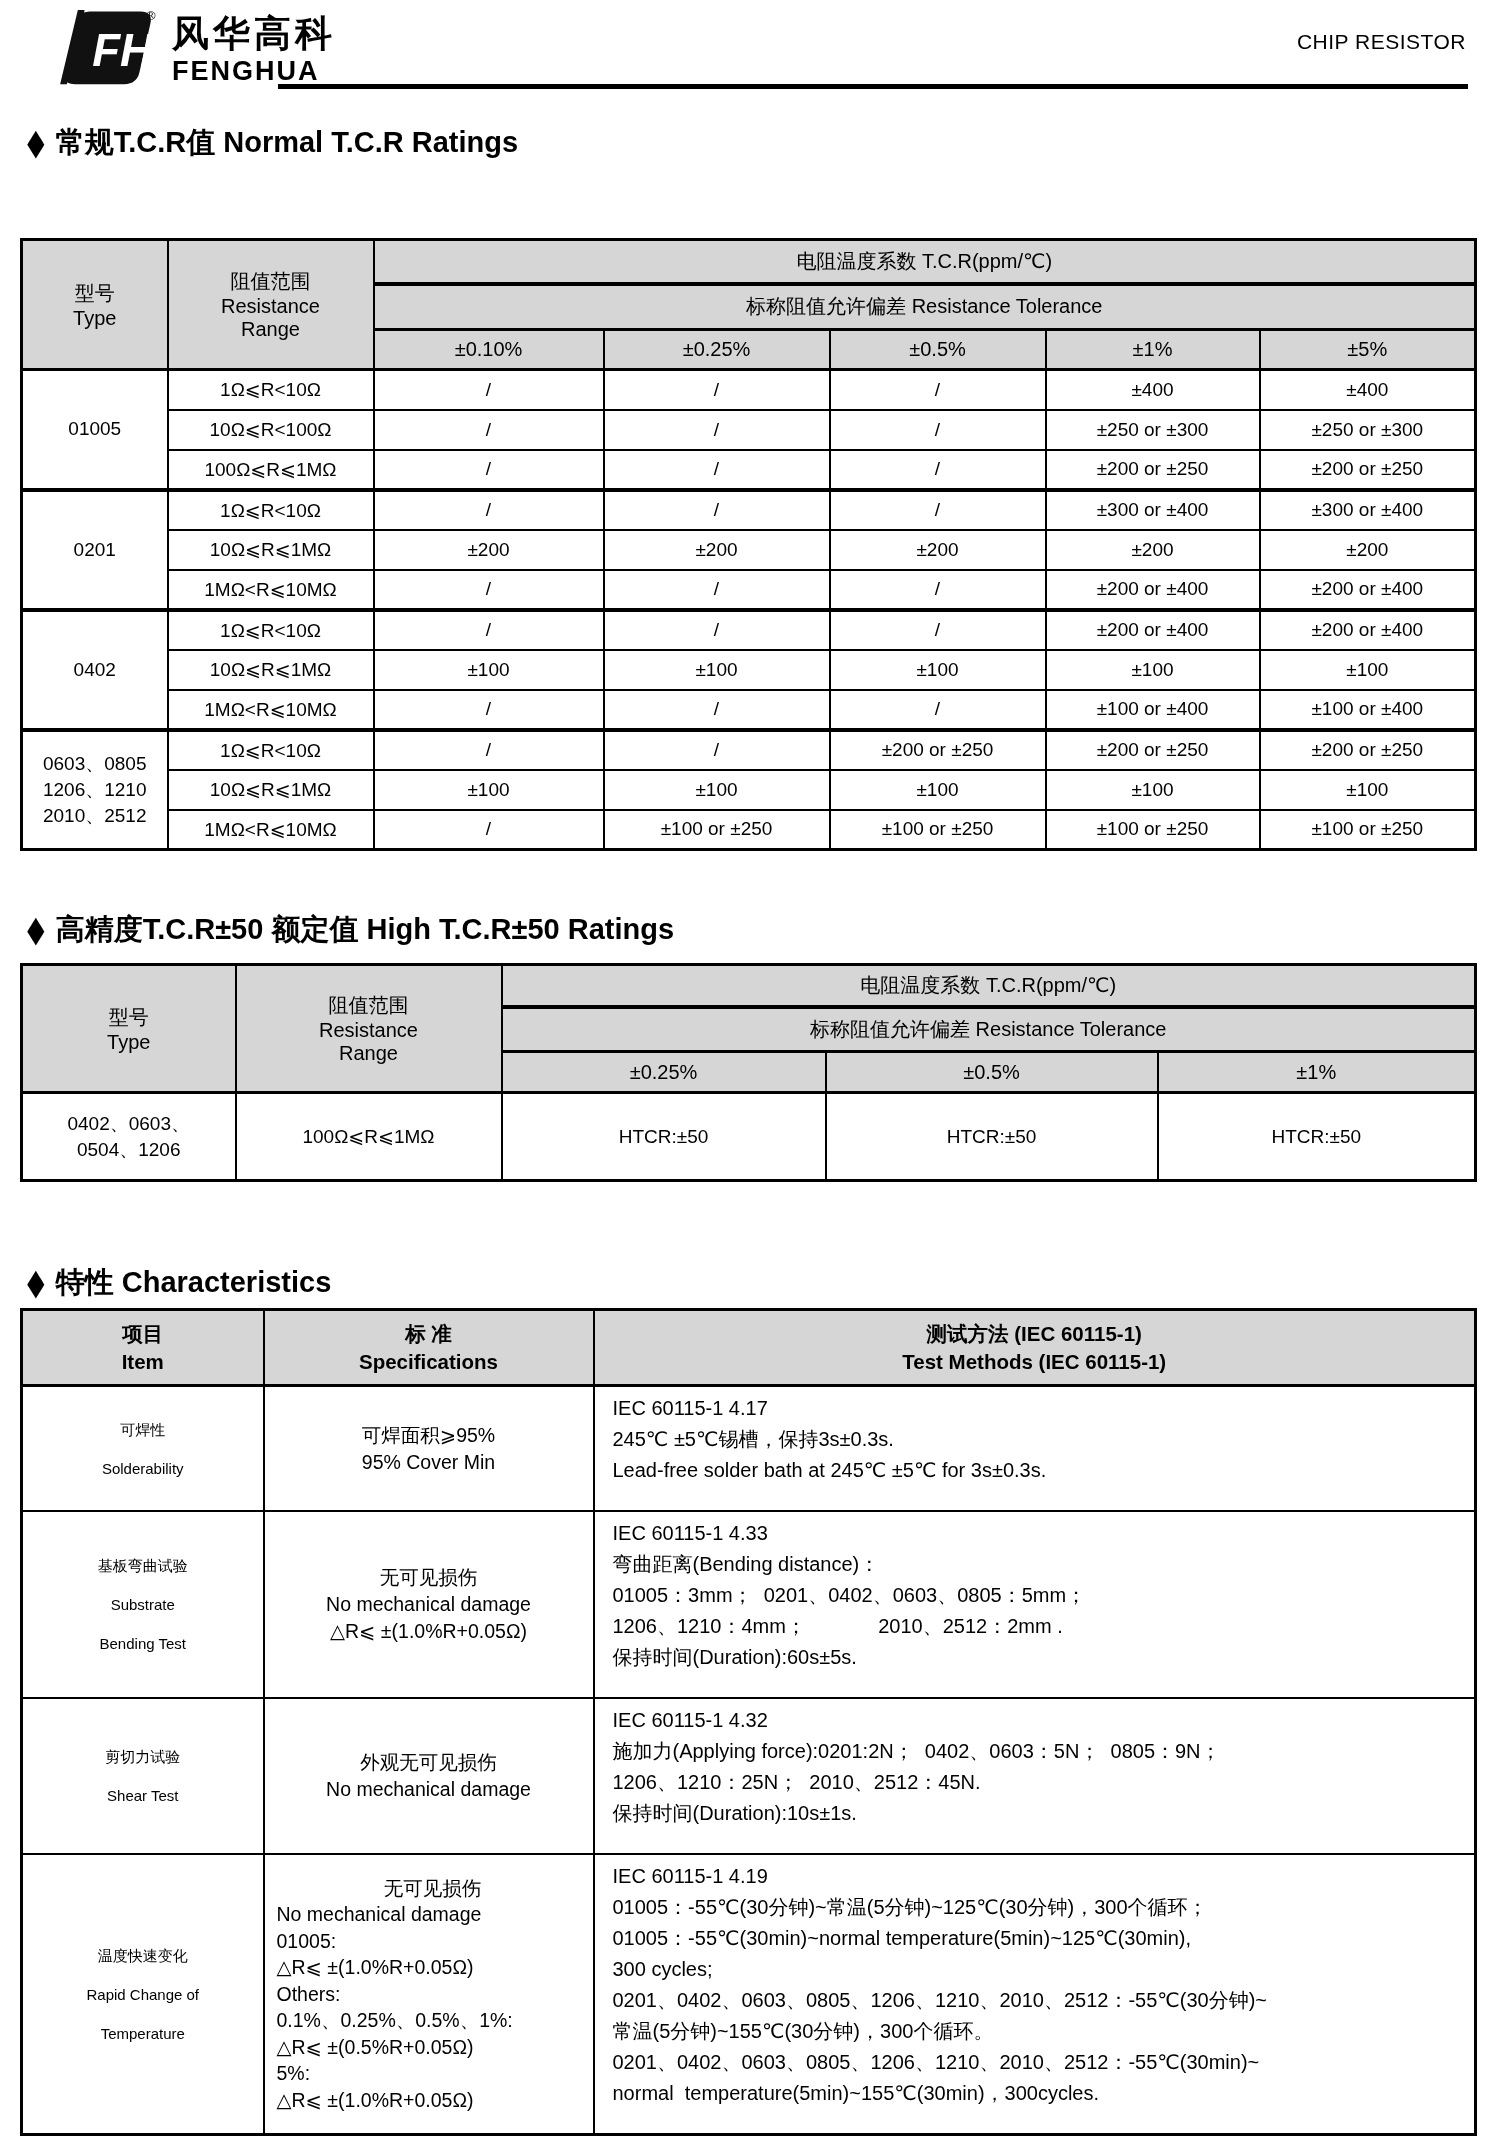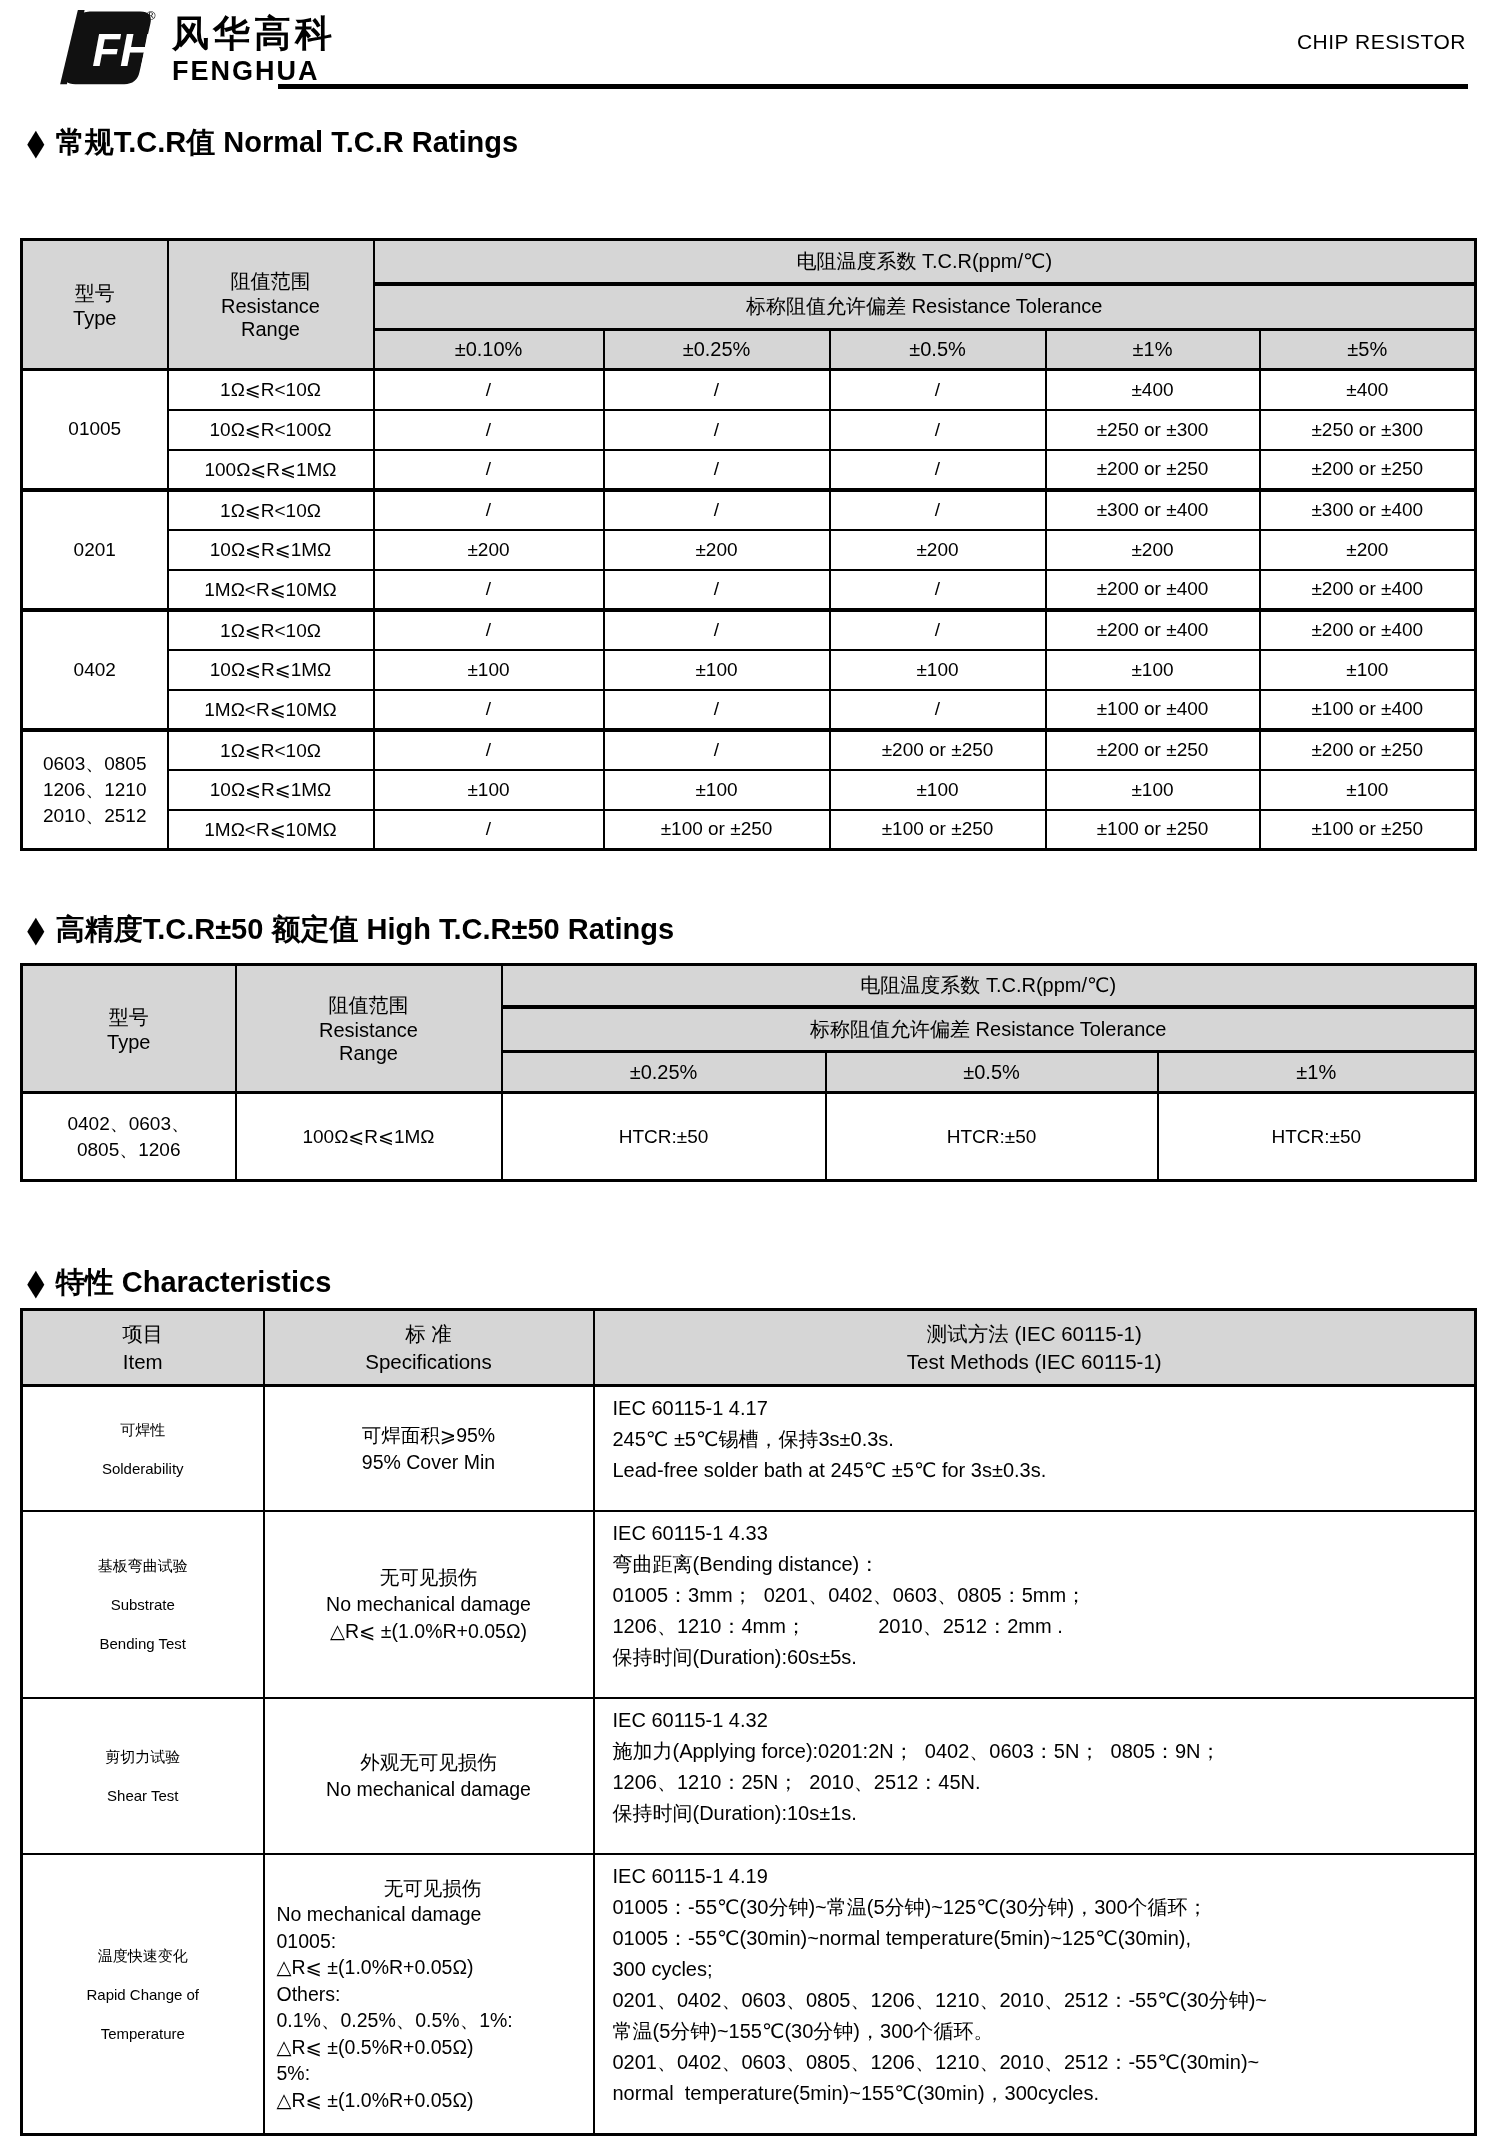--- a/index.html
+++ b/index.html
@@ -45,21 +45,21 @@
   .tbl-high tr.hr3{height:41px;}
   .tbl-high tr.data2{height:88px;}
 
   .tbl-char{margin-top:6px;}
   .tbl-char tr.c-h{height:76px;}
   .tbl-char tr.c-r1{height:112px;}
   .tbl-char tr.c-r2{height:96px;}
   .tbl-char tr.c-r3{height:176px;}
   .tbl-char tr.c-r4{height:134px;}
   .tbl-char tr.c-r5{height:258px;}
-  .tbl-char .hd{font-size:20.5px;line-height:28px;}
+  .tbl-char .hd{font-size:20.5px;line-height:28px;font-weight:bold;}
   .item-c{font-size:15px;line-height:39px;}
   .spec-c{font-size:19.5px;line-height:27px;}
   .spec-left{text-align:left;padding-left:12px;line-height:26.5px;}
   .spec-center{text-align:center;}
   .method-c{text-align:left;padding:6px 8px 24px 18px;font-size:20px;line-height:31px;vertical-align:middle;}
 </style>
 </head>
 <body>
 
 <div class="page">
@@ -249,21 +249,21 @@
     <tr class="hr2">
       <td class="hd bb3" colspan="3">标称阻值允许偏差 Resistance Tolerance</td>
     </tr>
     <tr class="hr3">
       <td class="hd bb3">±0.25%</td>
       <td class="hd bb3">±0.5%</td>
       <td class="hd bb3">±1%</td>
     </tr>
     <tr class="data2">
       <td class="pre">0402、0603、
-0805、1206</td>
+0504、1206</td>
       <td>100Ω⩽R⩽1MΩ</td>
       <td>HTCR:±50</td>
       <td>HTCR:±50</td>
       <td>HTCR:±50</td>
     </tr>
   </tbody>
     </table>
 
   <div class="section-title st3">
     <span class="diamond">◆</span>

